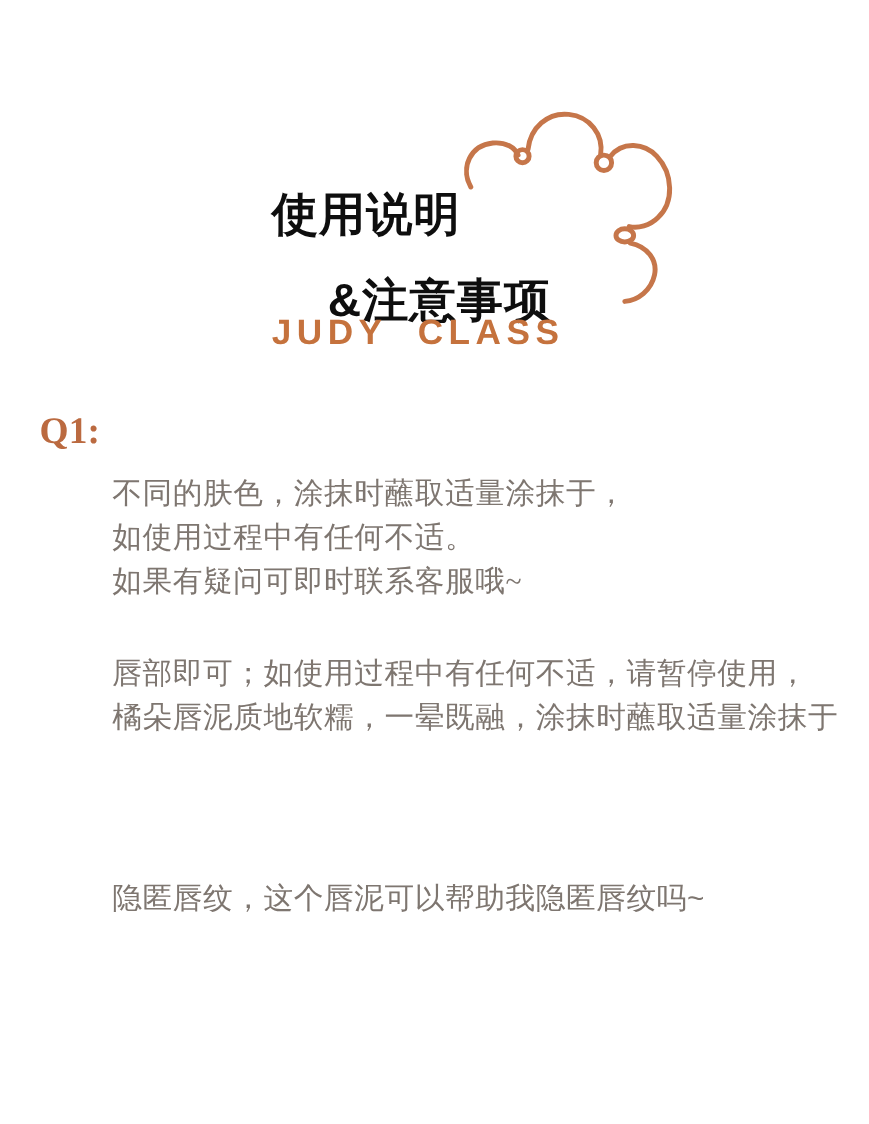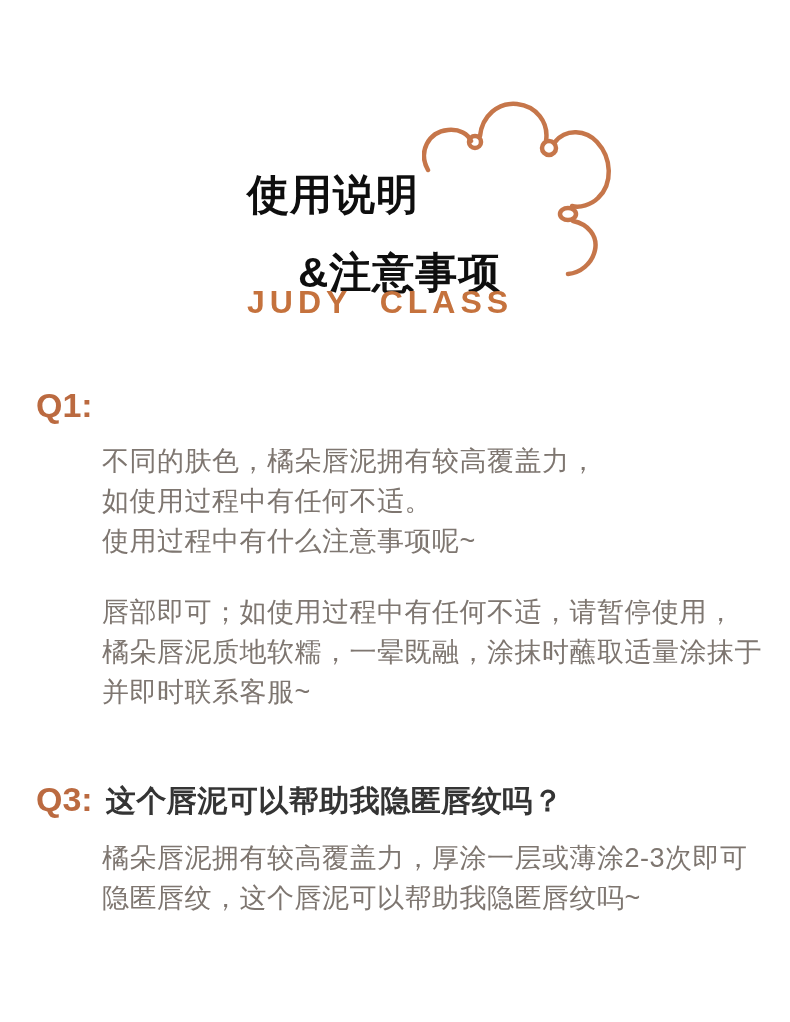--- a/index.html
+++ b/index.html
@@ -51,21 +51,21 @@
     letter-spacing: 5px;
     word-spacing: 14px;
     white-space: nowrap;
   }
   
   .faq {
     position: absolute;
     left: 36px;
     width: 730px;
   }
-  .s1 { top: 386px; }
+  .s1 { top: 374px; font-family: Liberation Serif, serif; }
   .s2 { top: 576px; }
   .s3 { top: 780px; }
   .qrow {
     display: flex;
     align-items: baseline;
     gap: 13px;
     white-space: nowrap;
   }
   .qlabel {
     color: #bb6a40;
@@ -107,38 +107,32 @@
     <div class="t1">使用说明</div>
     <div class="t2">&amp;注意事项</div>
   </div>
   <div class="brand">JUDY CLASS</div>
 
   <section class="faq s1">
     <div class="qrow">
       <span class="qlabel">Q1:</span>
     </div>
     <div class="answer">
-      <div>不同的肤色，橘朵唇泥拥有较高覆盖力，</div>
+      <div>不同的肤色，涂抹时蘸取适量涂抹于，</div>
       <div>如使用过程中有任何不适。</div>
-      <div>使用过程中有什么注意事项呢~</div>
+      <div>如果有疑问可即时联系客服哦~</div>
     </div>
   </section>
 
   <section class="faq s2">
     <div class="answer">
       <div>唇部即可；如使用过程中有任何不适，请暂停使用，</div>
       <div>橘朵唇泥质地软糯，一晕既融，涂抹时蘸取适量涂抹于</div>
-      <div>并即时联系客服~</div>
     </div>
   </section>
 
   <section class="faq s3">
-    <div class="qrow">
-      <span class="qlabel">Q3:</span>
-      <span class="qtext">这个唇泥可以帮助我隐匿唇纹吗？</span>
-    </div>
     <div class="answer">
-      <div>橘朵唇泥拥有较高覆盖力，厚涂一层或薄涂2-3次即可</div>
       <div>隐匿唇纹，这个唇泥可以帮助我隐匿唇纹吗~</div>
     </div>
   </section>
 
 </div>
 
 </body></html>

